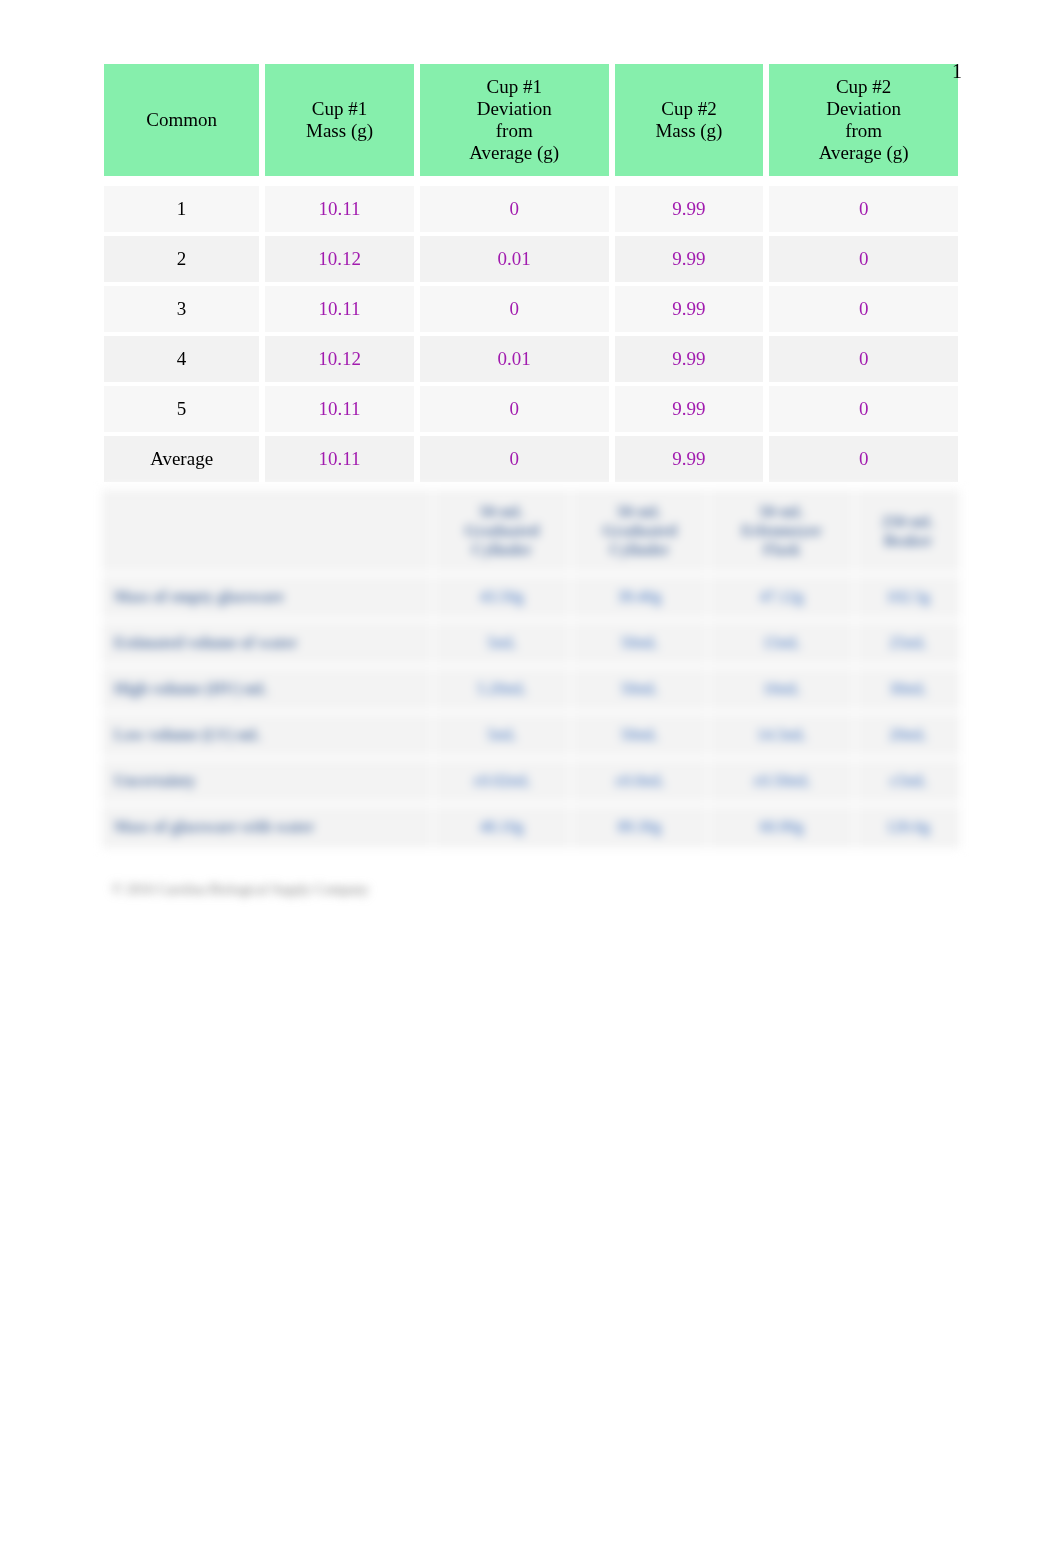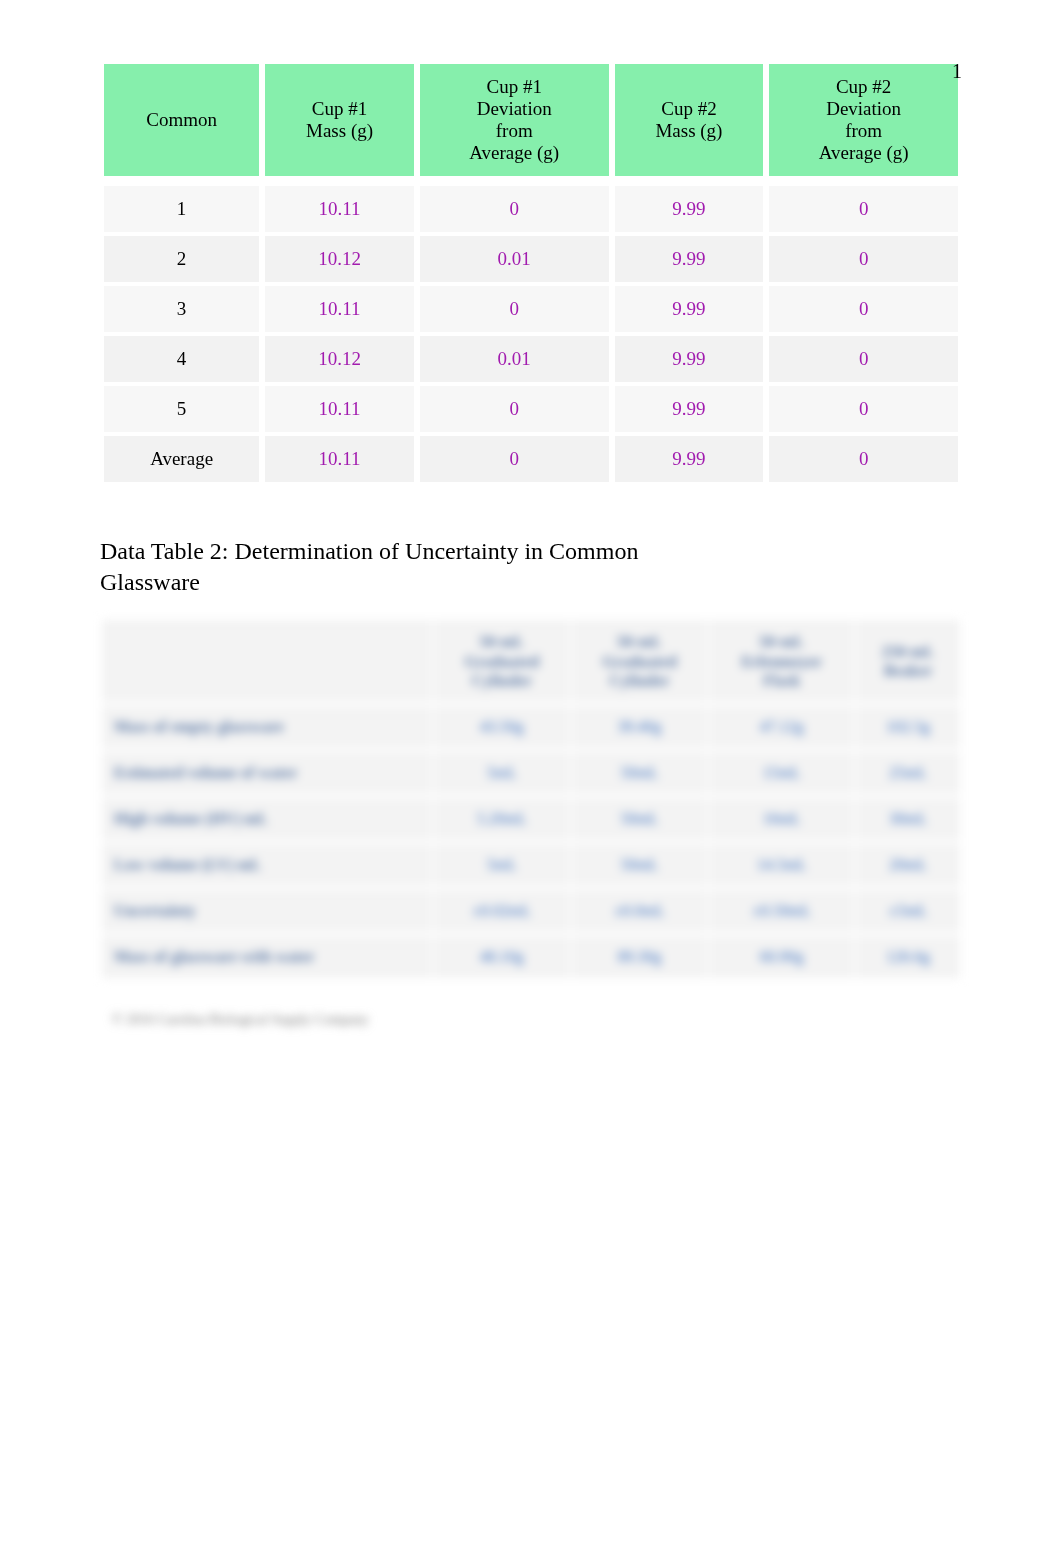--- a/index.html
+++ b/index.html
@@ -94,21 +94,20 @@
       <tr>
         <td class="row-label">Average</td>
         <td class="val">10.11</td>
         <td class="val">0</td>
         <td class="val">9.99</td>
         <td class="val">0</td>
       </tr>
     </tbody>
   </table>
 
-  <div class="h2b">Data Table 2: Determination of Uncertainty in Common Glassware</div>
 
   <div class="t2-wrap">
     <table class="t2">
       <thead>
         <tr>
           <th></th>
           <th style="white-space:pre-line">50-mL
 Graduated
 Cylinder</th>
           <th style="white-space:pre-line">50-mL

